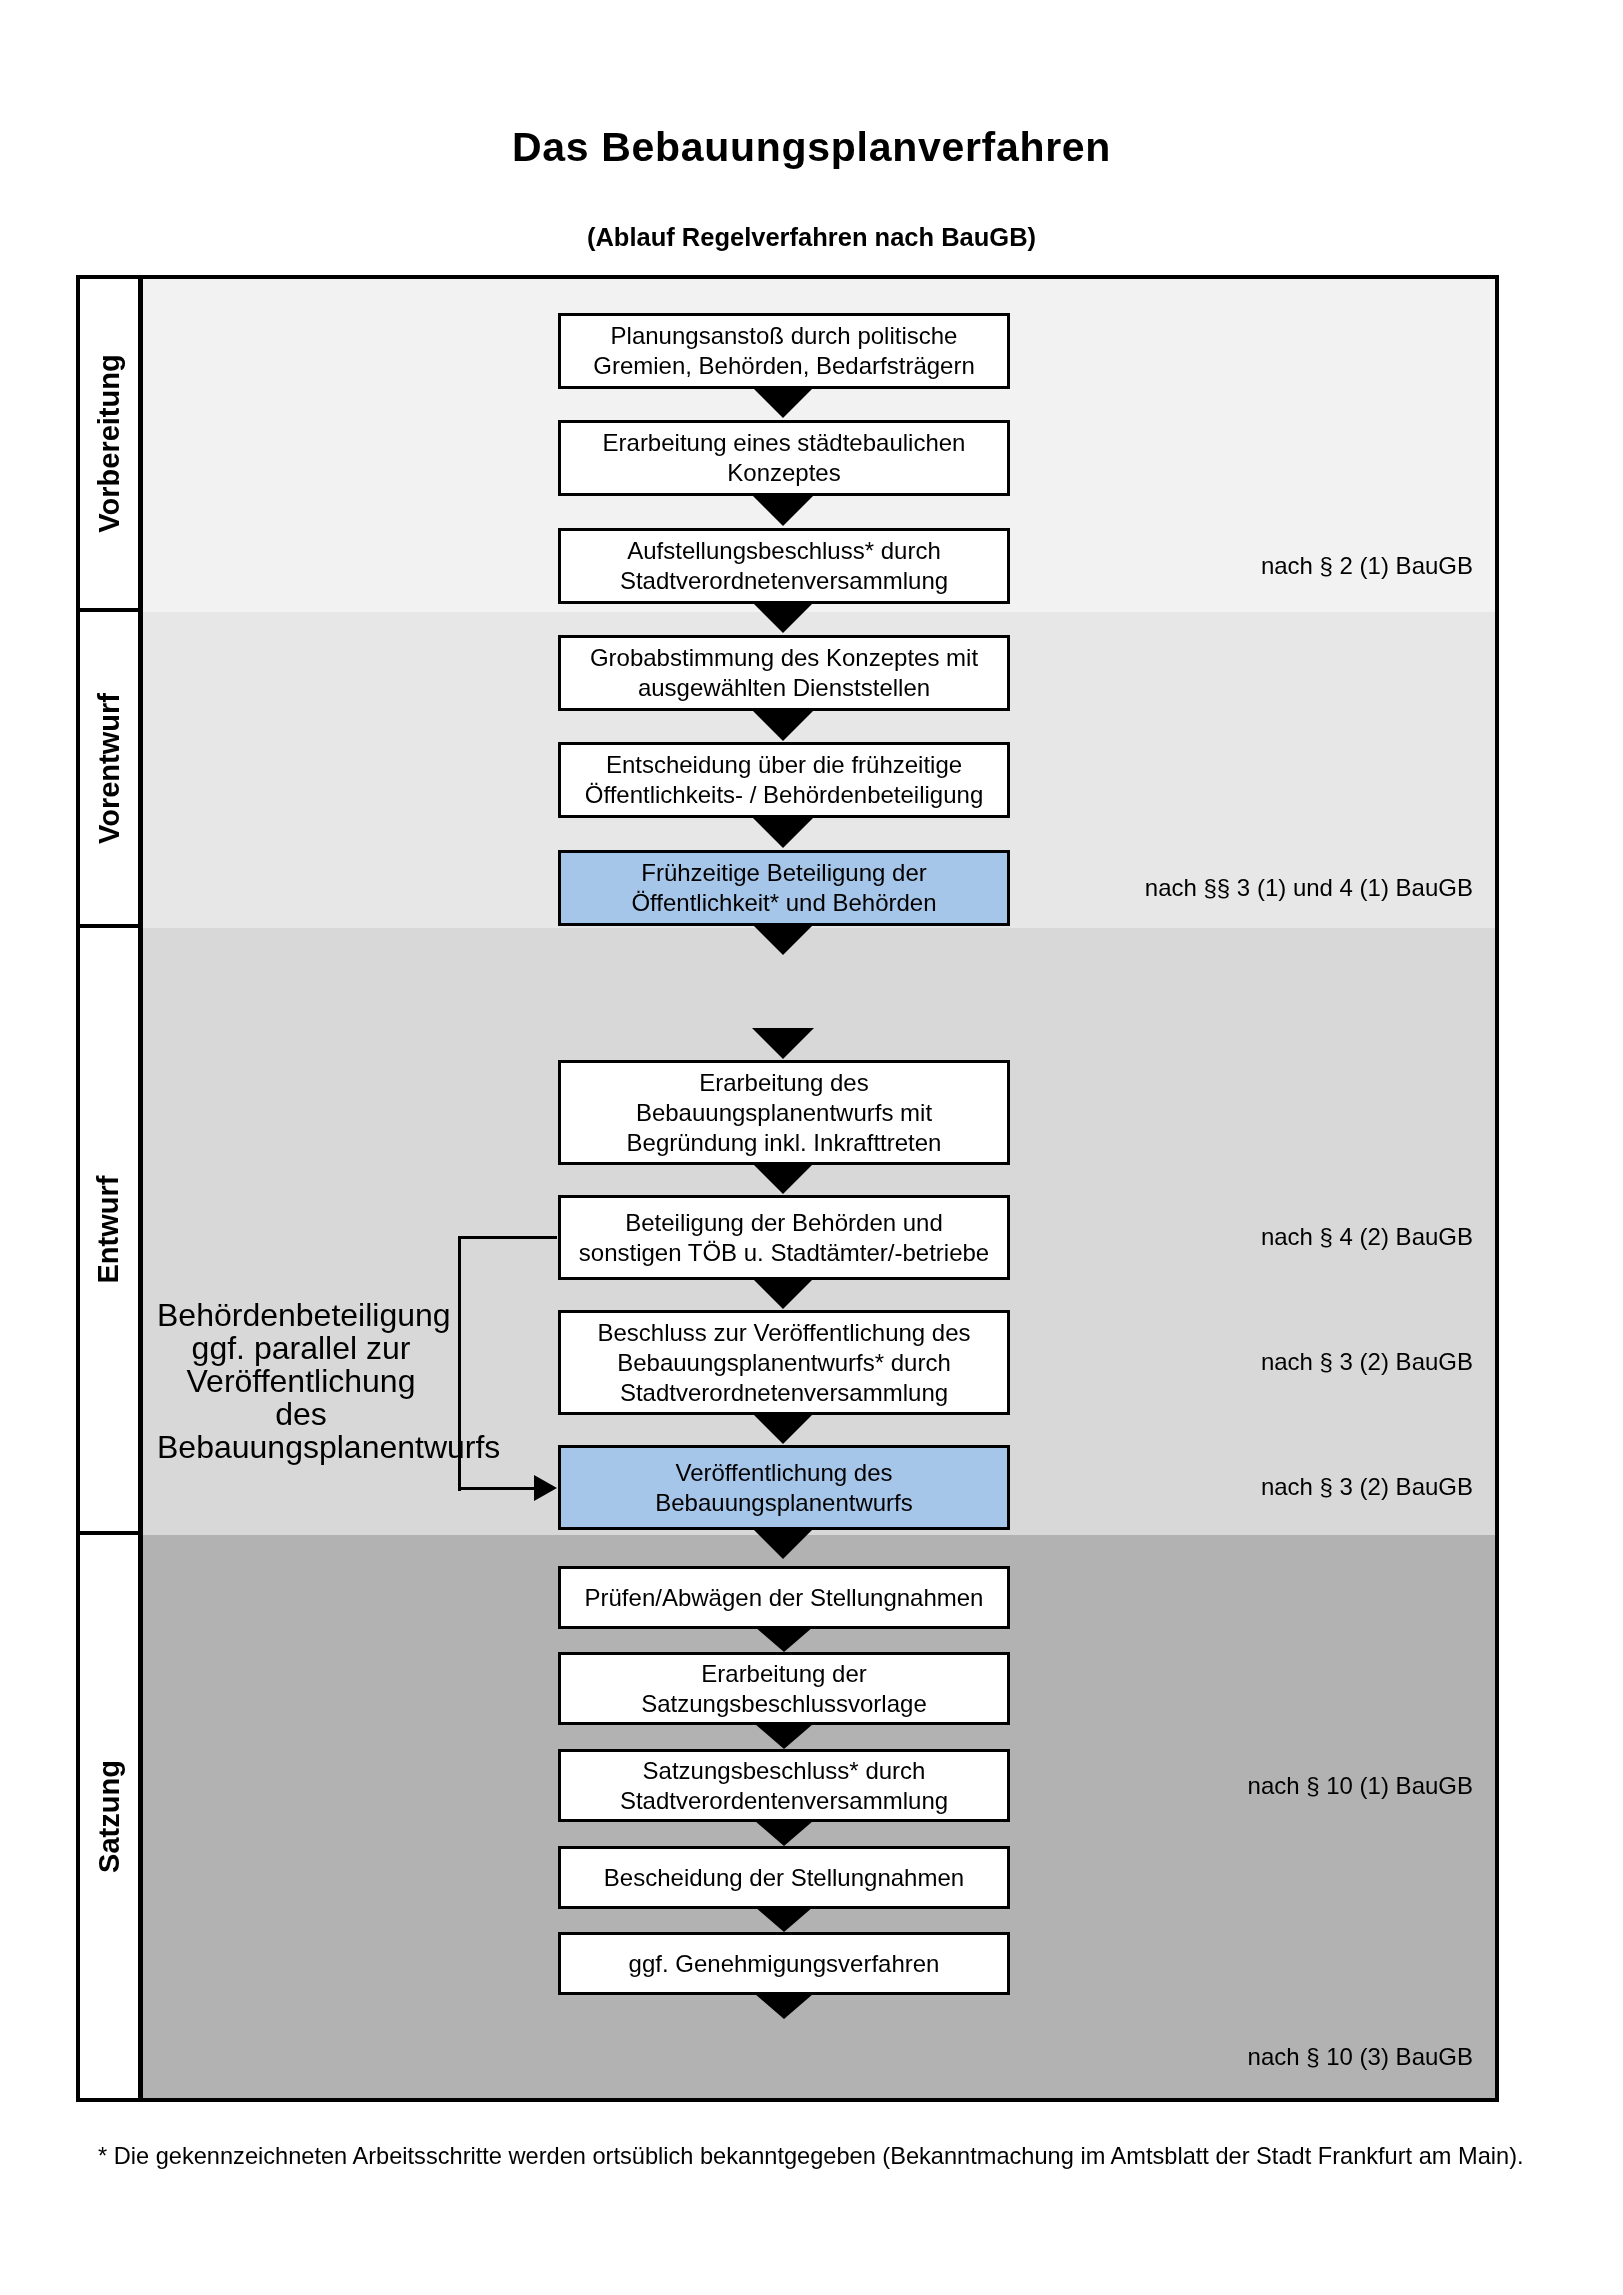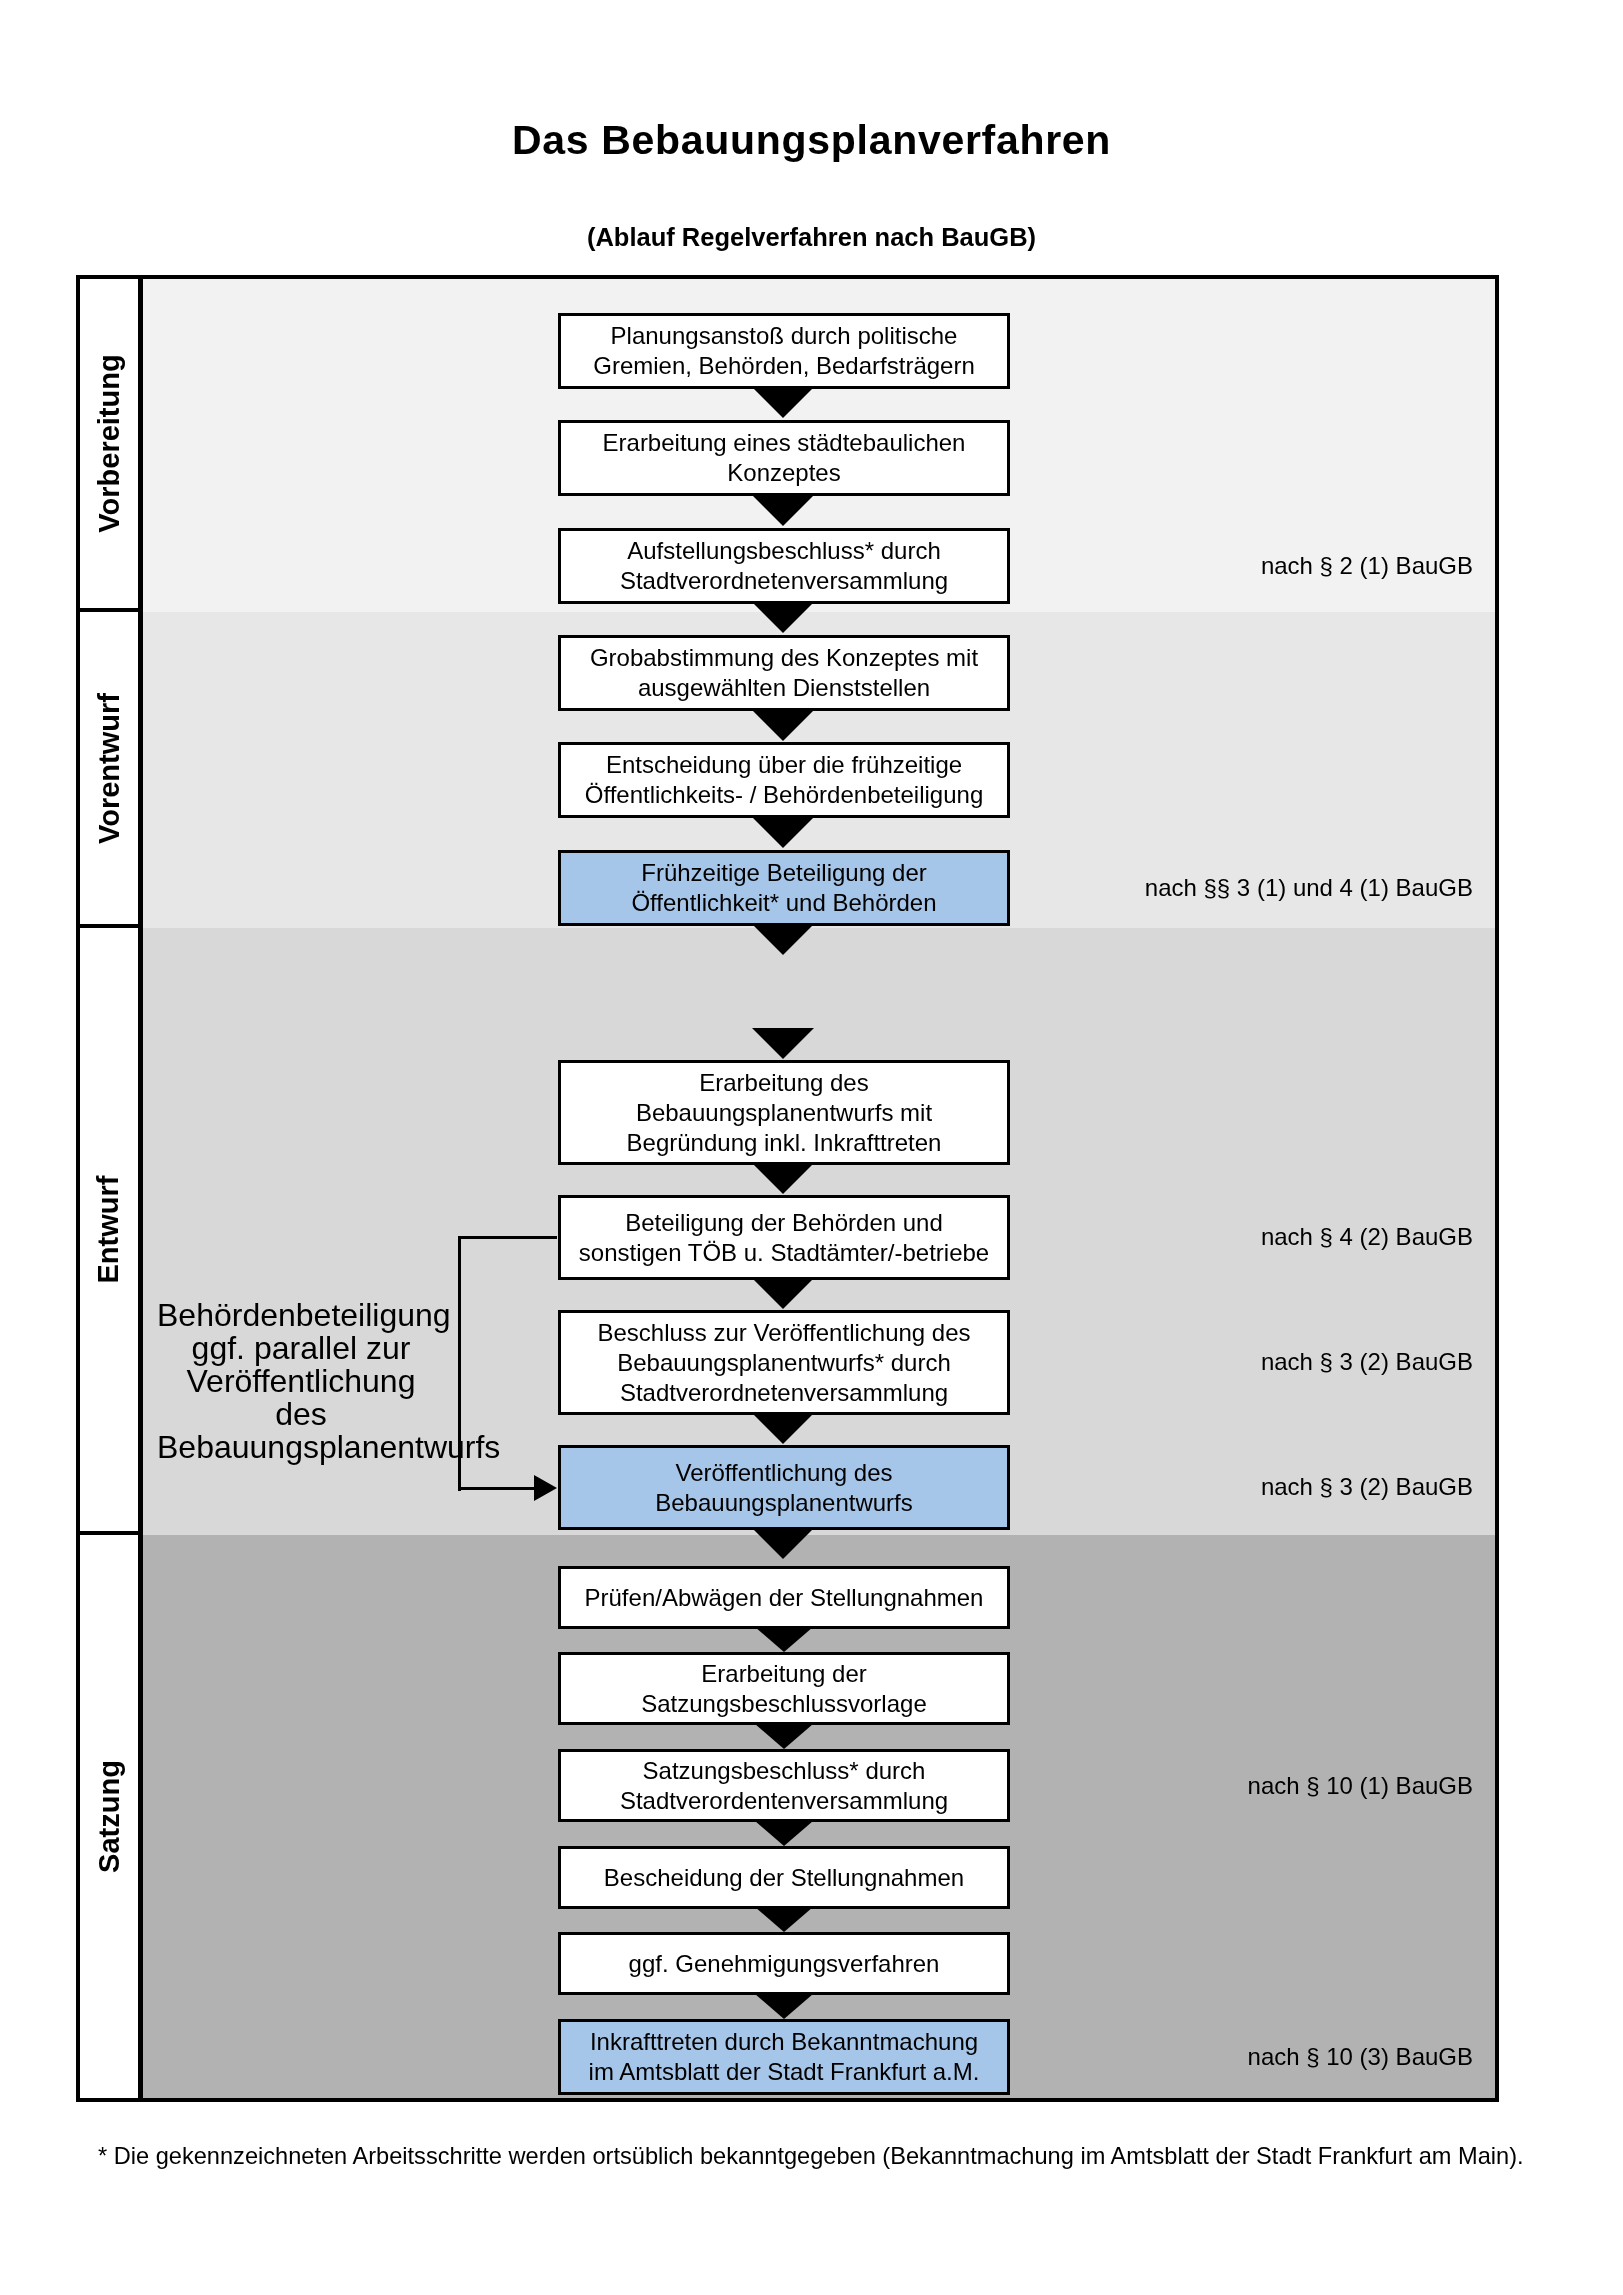--- a/index.html
+++ b/index.html
@@ -1,18 +1,18 @@
 <!DOCTYPE html>
 <html style="--hl: #a5c5e9; --s1: #f2f2f2; --s2: #e7e7e7; --s3: #d8d8d8; --s4: #b2b2b2;font-size:10.5px"><head>
 <meta charset="utf-8">
 <style>
   html,body{margin:0;padding:0;background:#fff;}
   .page{position:relative;width:1623px;height:2295px;background:#ffffff;
         font-family:"Liberation Sans", sans-serif;color:#000;overflow:hidden;}
-  .title{position:absolute;top:117px;left:0;width:1623px;text-align:center;
+  .title{position:absolute;top:124px;left:0;width:1623px;text-align:center;
          font-size:41px;font-weight:bold;letter-spacing:0.7px;}
   .subtitle{position:absolute;top:223px;left:0;width:1623px;text-align:center;
             font-size:25.5px;font-weight:bold;}
   .chart{position:absolute;left:76px;top:275px;width:1423px;height:1827px;
          box-sizing:border-box;border:4.6px solid #000;display:flex;}
   .phasecol{width:63px;box-sizing:border-box;border-right:5.9px solid #000;
             background:#fff;display:flex;flex-direction:column;}
   .pcell{box-sizing:border-box;border-bottom:4.6px solid #000;display:flex;
          align-items:center;justify-content:center;overflow:hidden;}
   .pcell.last{border-bottom:none;}
@@ -174,24 +174,20 @@
   <div class="box" style="top:1846px;height:63px">
     <div><b></b><span>Bescheidung der Stellungnahmen</span></div>
   </div>
   <div class="arr sm" style="top:1907px"></div>
 
   <div class="box" style="top:1932px;height:63px">
     <div><b></b><span>ggf. Genehmigungsverfahren</span></div>
   </div>
   <div class="arr sm" style="top:1994px"></div>
 
-  <div class="box hl" style="top:2019px;height:76px">
-    <div><b>Inkrafttreten</b><span> durch Bekanntmachung</span></div>
-    <div><b></b><span>im Amtsblatt der Stadt Frankfurt a.M.</span></div>
-  </div>
   <div class="ref" style="top:2041px">nach § 10 (3) BauGB</div>
 
   <div class="footnote">
     <b>*</b><span> Die gekennzeichneten Arbeitsschritte werden ortsüblich bekanntgegeben (Bekanntmachung im Amtsblatt  der Stadt Frankfurt am Main).</span>
   </div>
 
 </div>
 
 
 </body></html>

